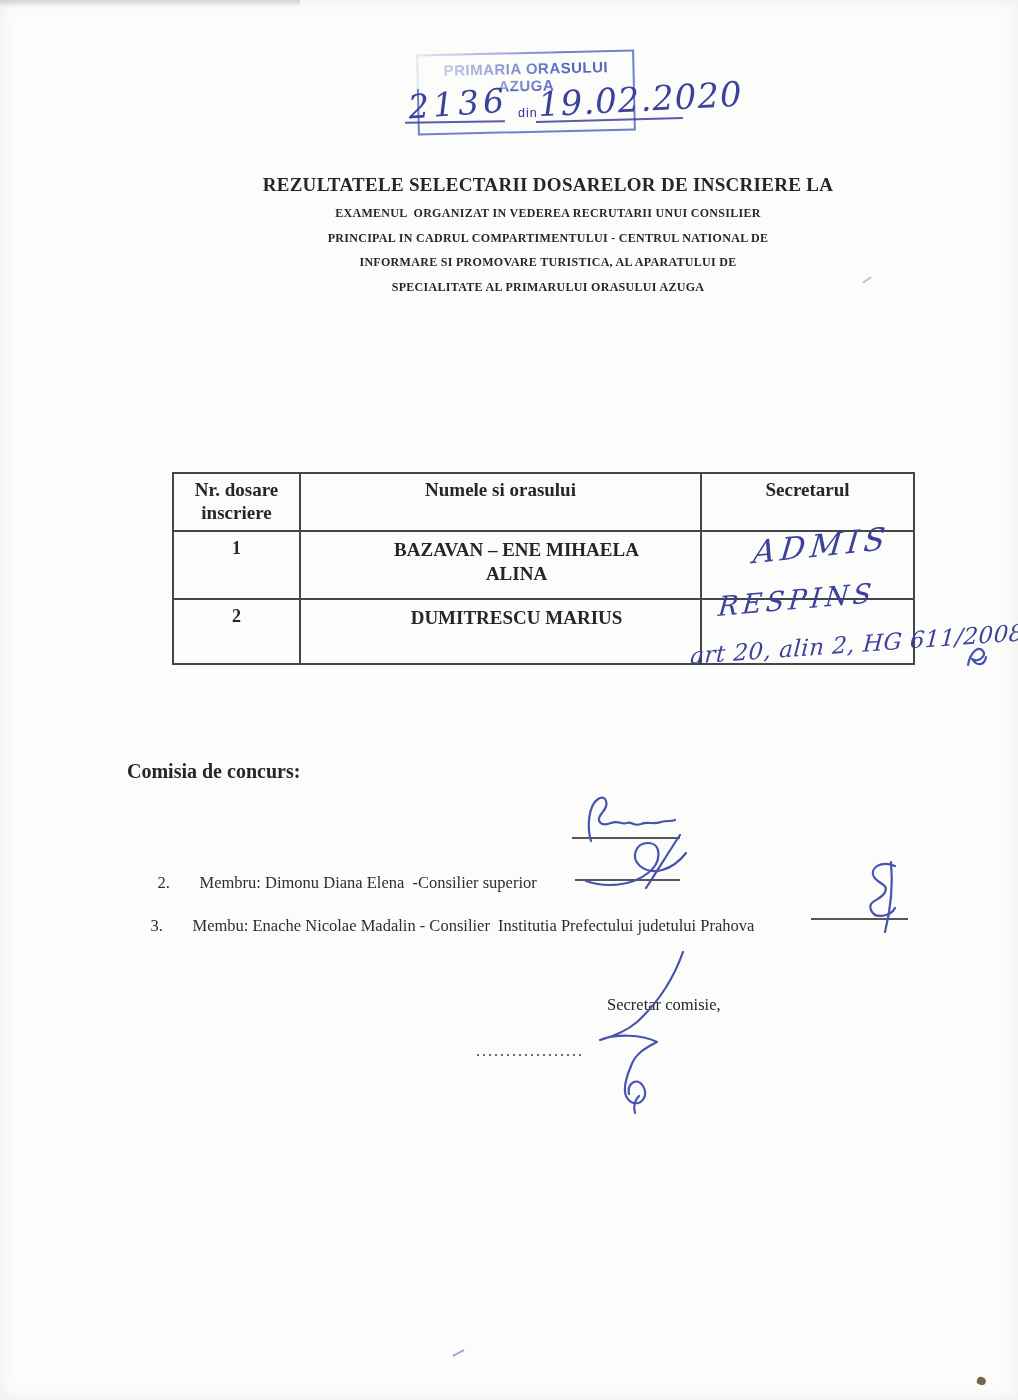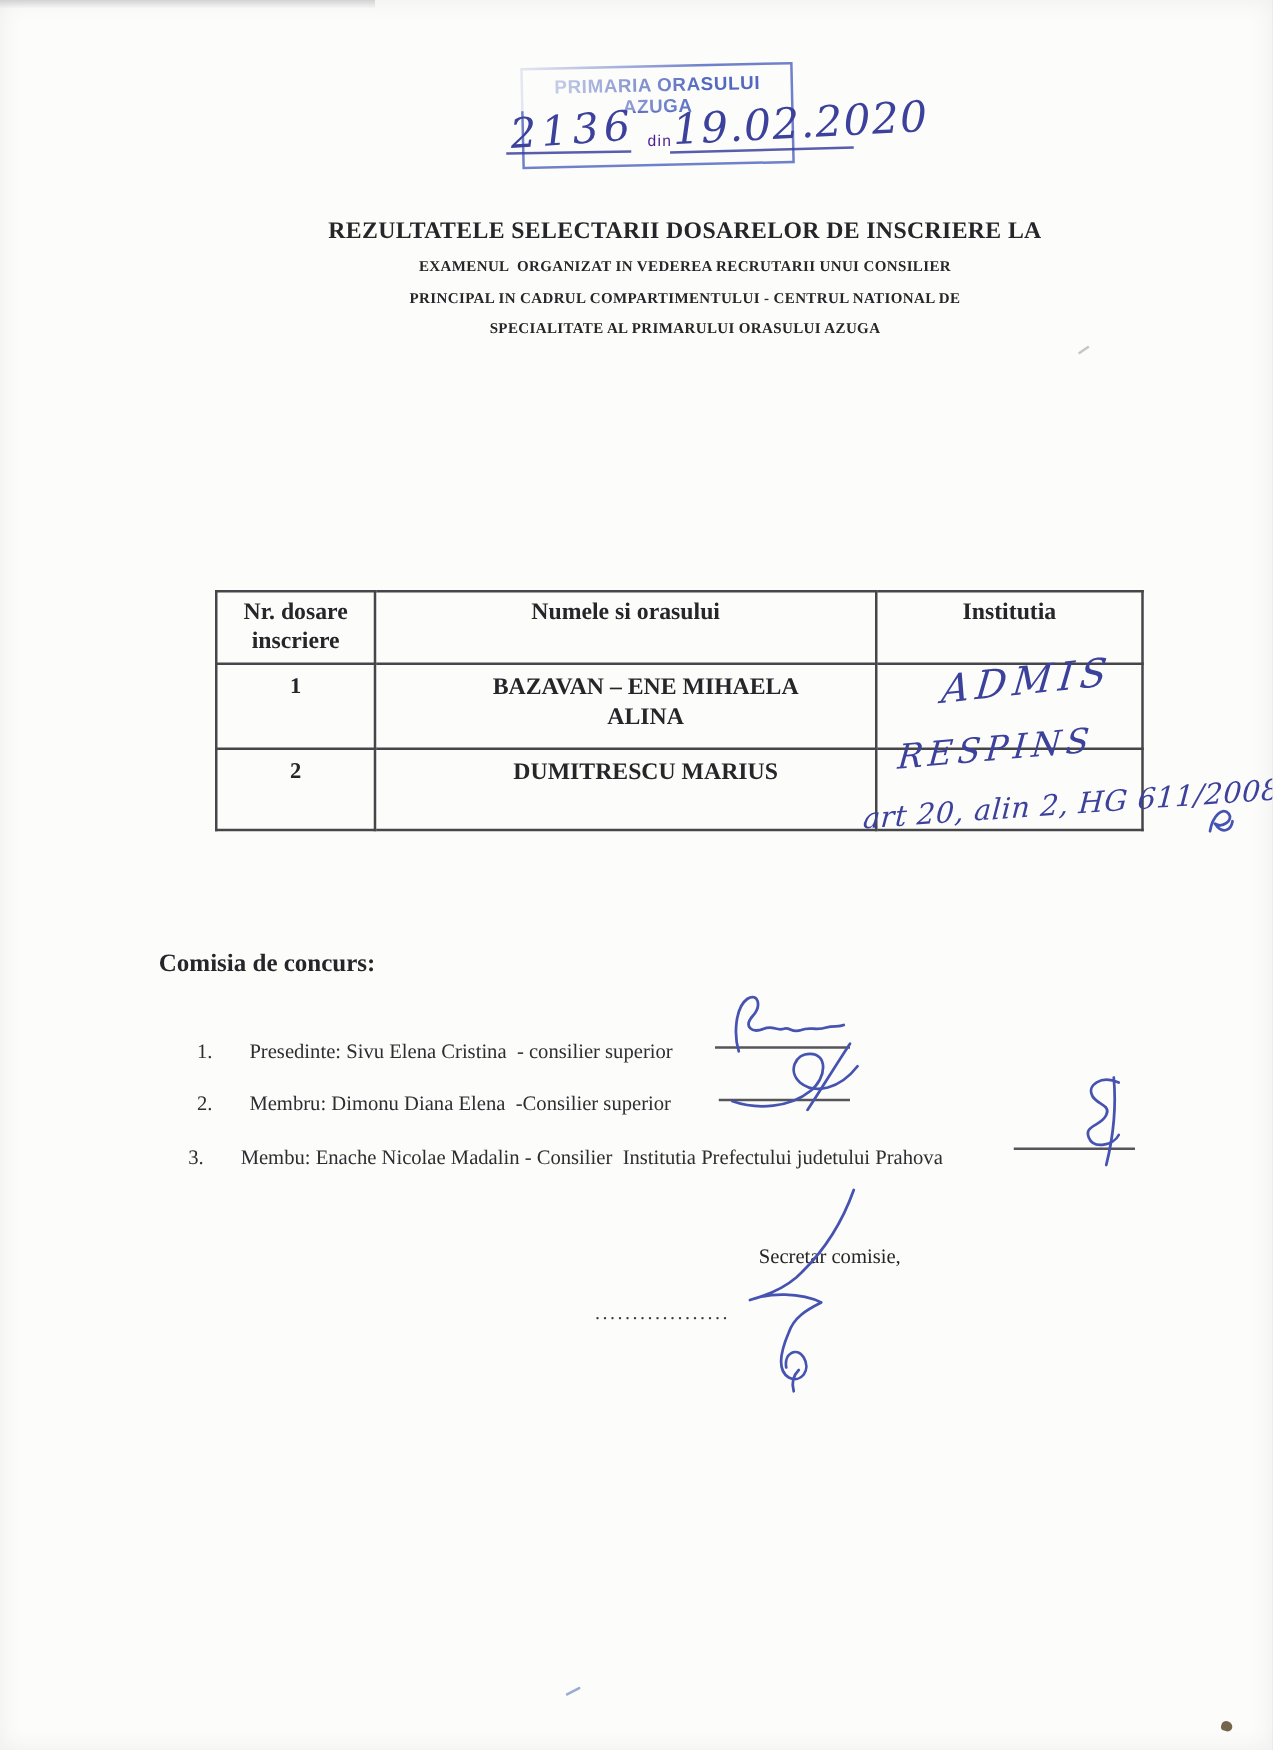--- a/index.html
+++ b/index.html
@@ -91,35 +91,36 @@
   <div class="hw stamp-number">2136</div>
   <div class="ink-line num-line"></div>
   <div class="stamp-din">din</div>
   <div class="hw stamp-date">19.02.2020</div>
   <div class="ink-line date-line"></div>
 
   <div class="title">
     <div class="tl tl1">REZULTATELE SELECTARII DOSARELOR DE INSCRIERE LA</div>
     <div class="tl">EXAMENUL  ORGANIZAT IN VEDEREA RECRUTARII UNUI CONSILIER</div>
     <div class="tl">PRINCIPAL IN CADRUL COMPARTIMENTULUI - CENTRUL NATIONAL DE</div>
+    <div class="tl">INFORMARE SI PROMOVARE TURISTICA, AL APARATULUI DE</div>
     <div class="tl">SPECIALITATE AL PRIMARULUI ORASULUI AZUGA</div>
   </div>
 
   <table class="results">
     <colgroup>
         <col class="col-nr">
         <col class="col-name">
         <col class="col-res">
       </colgroup>
     <tbody>
         <tr>
       <th>Nr. dosare
 inscriere</th>
       <th>Numele si orasului</th>
-      <th>Institutia</th>
+      <th>Secretarul</th>
     </tr>
     <tr class="r1">
       <td class="nr-cell">1</td>
       <td class="name-cell">BAZAVAN – ENE MIHAELA
 ALINA</td>
       <td></td>
     </tr>
     <tr class="r2">
       <td class="nr-cell">2</td>
       <td class="name-cell">DUMITRESCU MARIUS</td>
@@ -130,23 +131,20 @@
 
   <div class="hw hw-admis">ADMIS</div>
   <div class="hw hw-respins">RESPINS</div>
   <div class="hw hw-note">art 20, alin 2, HG 611/2008</div>
   <svg class="sig" style="left:960px; top:641px;" width="30" height="30" viewBox="0 0 30 30">
     <path d="M8,24 C10,12 18,4 23,10 C27,15 18,22 12,18 C18,27 25,23 26,16"></path>
   </svg>
 
   <div class="com-heading">Comisia de concurs:</div>
 
-  <div class="member m1">
-    <span class="num">1.</span><span>Presedinte: Sivu Elena Cristina  - consilier superior</span>
-  </div>
   <div class="member m2">
     <span class="num">2.</span><span>Membru: Dimonu Diana Elena  -Consilier superior</span>
   </div>
   <div class="member m3">
     <span class="num">3.</span><span>Membu: Enache Nicolae Madalin - Consilier  Institutia Prefectului judetului Prahova</span>
   </div>
 
   <div class="sigline u1"></div>
   <div class="sigline u2"></div>
   <div class="sigline u3"></div>

